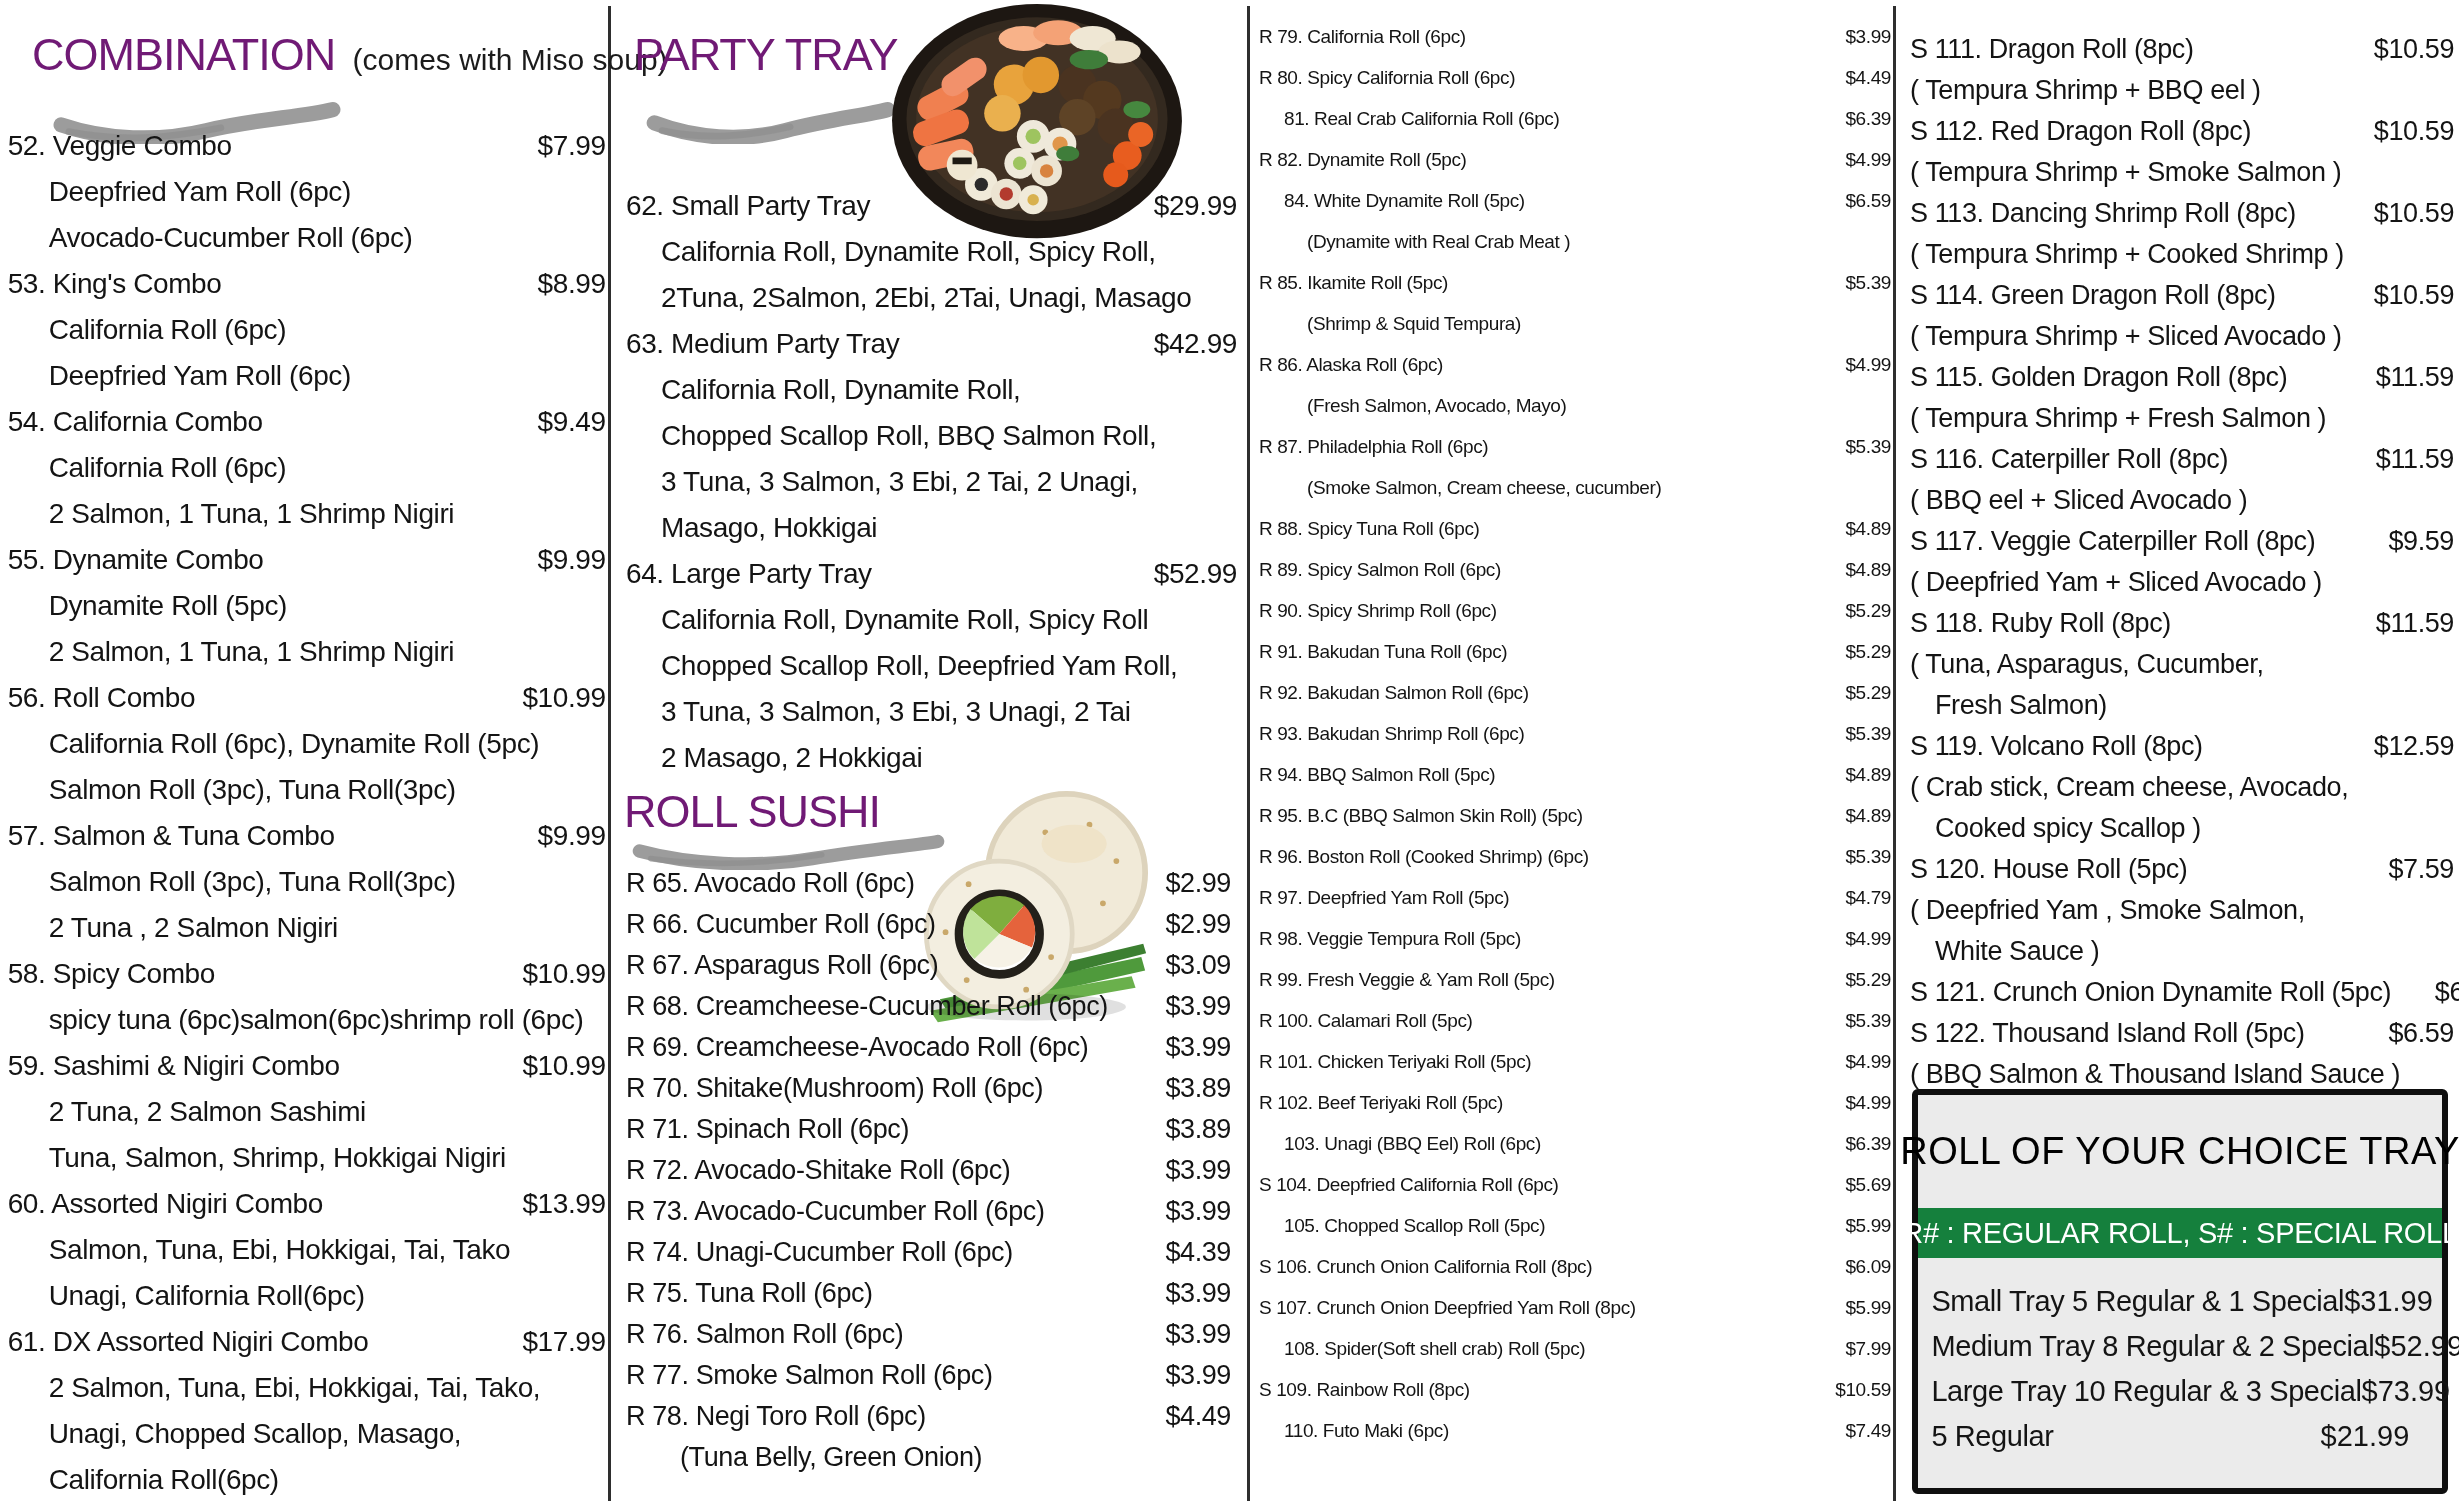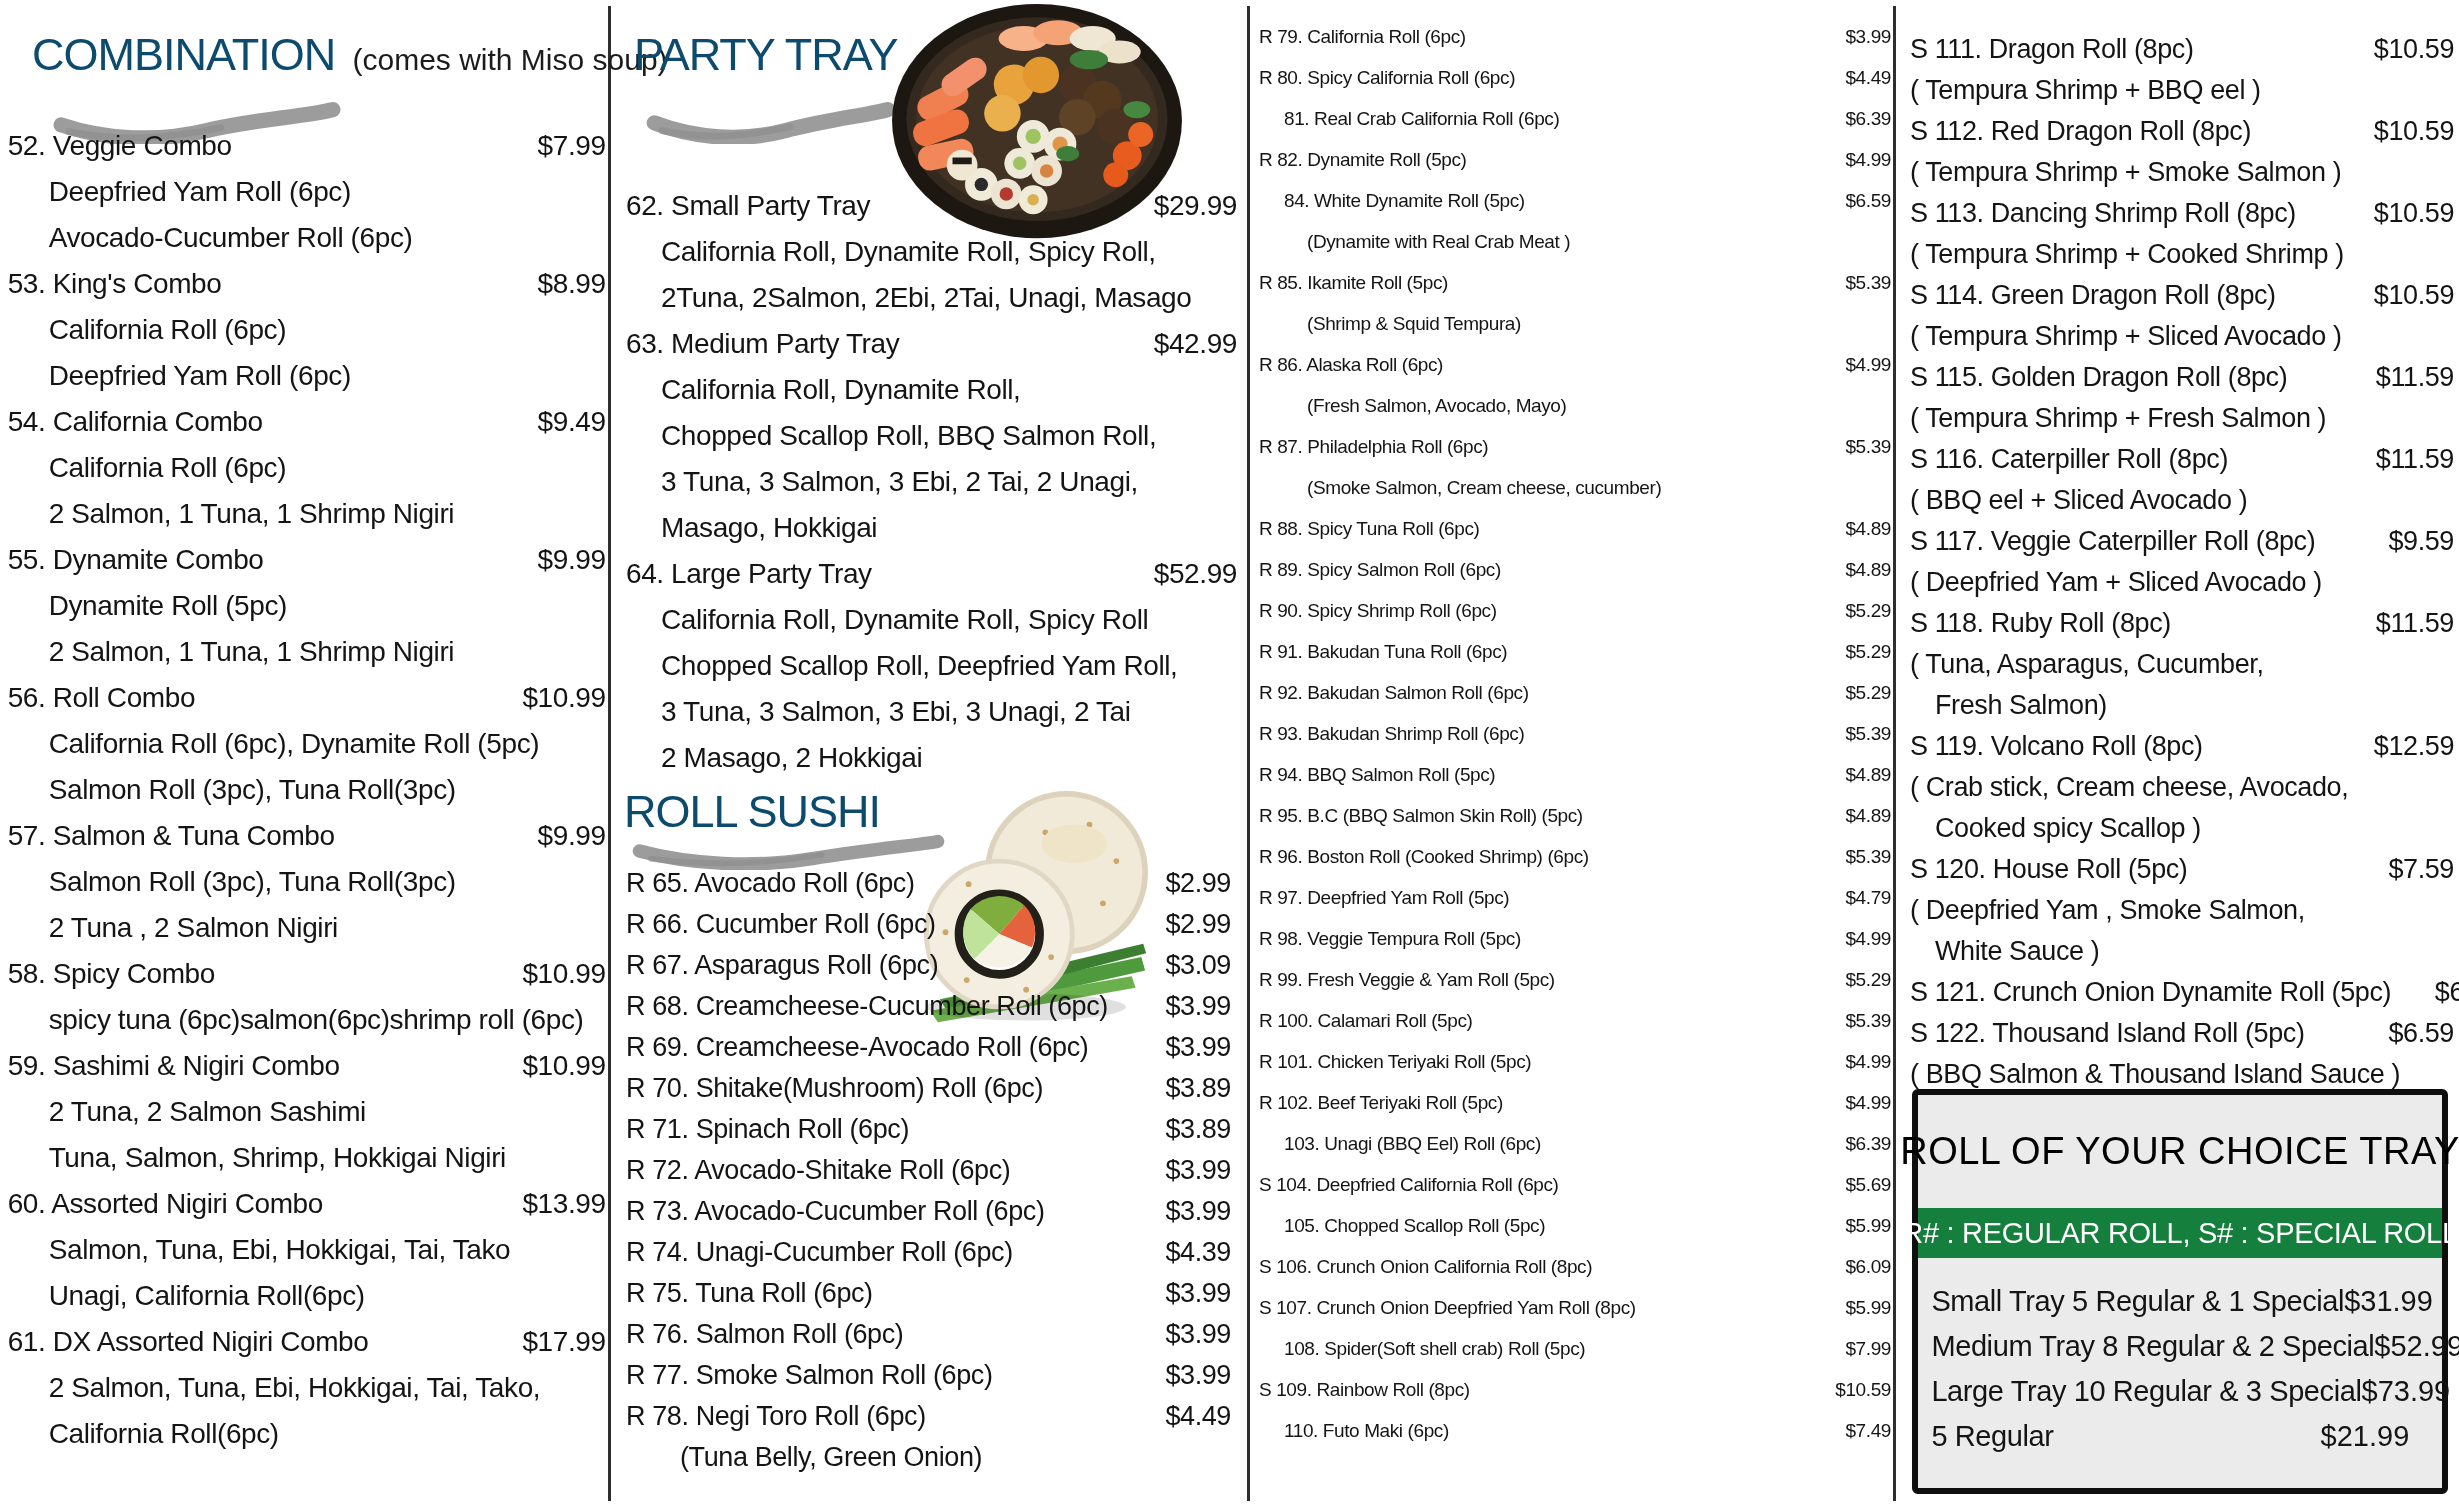--- a/index.html
+++ b/index.html
@@ -6,21 +6,21 @@
   body{
     width:2459px;height:1506px;position:relative;overflow:hidden;
     background:#ffffff;color:#141414;
     font-family:"Liberation Sans", sans-serif;
     -webkit-font-smoothing:antialiased;
   }
   .divider{position:absolute;top:5.8px;height:1495px;width:2.9px;background:#2e2e2e;}
   #div1{left:608px;} #div2{left:1247px;} #div3{left:1893px;}
 
   .hdr{position:absolute;white-space:nowrap;display:flex;align-items:baseline;}
-  .hdr .big{font-size:45px;letter-spacing:-1px;color:#0c4a6e;}
+  .hdr .big{font-size:45px;letter-spacing:-1px;color:#701a75;}
   .hdr .sub{font-size:30px;margin-left:17.3px;color:#1b1b1b;}
   .brush{position:absolute;pointer-events:none;}
 
   .rows{position:absolute;}
   .row{display:flex;justify-content:space-between;align-items:center;}
   .rt{white-space:nowrap;letter-spacing:-0.4px;}
   .rp{white-space:nowrap;margin-left:7.7px;letter-spacing:-0.4px;}
 
   .c1{left:7.7px;width:598px;top:123px;font-size:28px;}
   .c1 .row{height:46px;}
@@ -214,20 +214,24 @@
     <div class="row">
       <span class="rt">61. DX Assorted Nigiri Combo</span>
       <span class="rp">$17.99</span>
     </div>
 
     <div class="row">
       <span class="rt" data-indent="1">2 Salmon, Tuna, Ebi, Hokkigai, Tai, Tako,</span>
       <span class="rp"></span>
     </div>
 
+    <div class="row">
+      <span class="rt" data-indent="1">Unagi, Chopped Scallop, Masago,</span>
+      <span class="rp"></span>
+    </div>
 
     <div class="row">
       <span class="rt" data-indent="1">California Roll(6pc)</span>
       <span class="rp"></span>
     </div>
   </div>
 
 <div class="hdr" style="left:634px;top:29px;">
   <span class="big">PARTY TRAY</span>
 </div>

